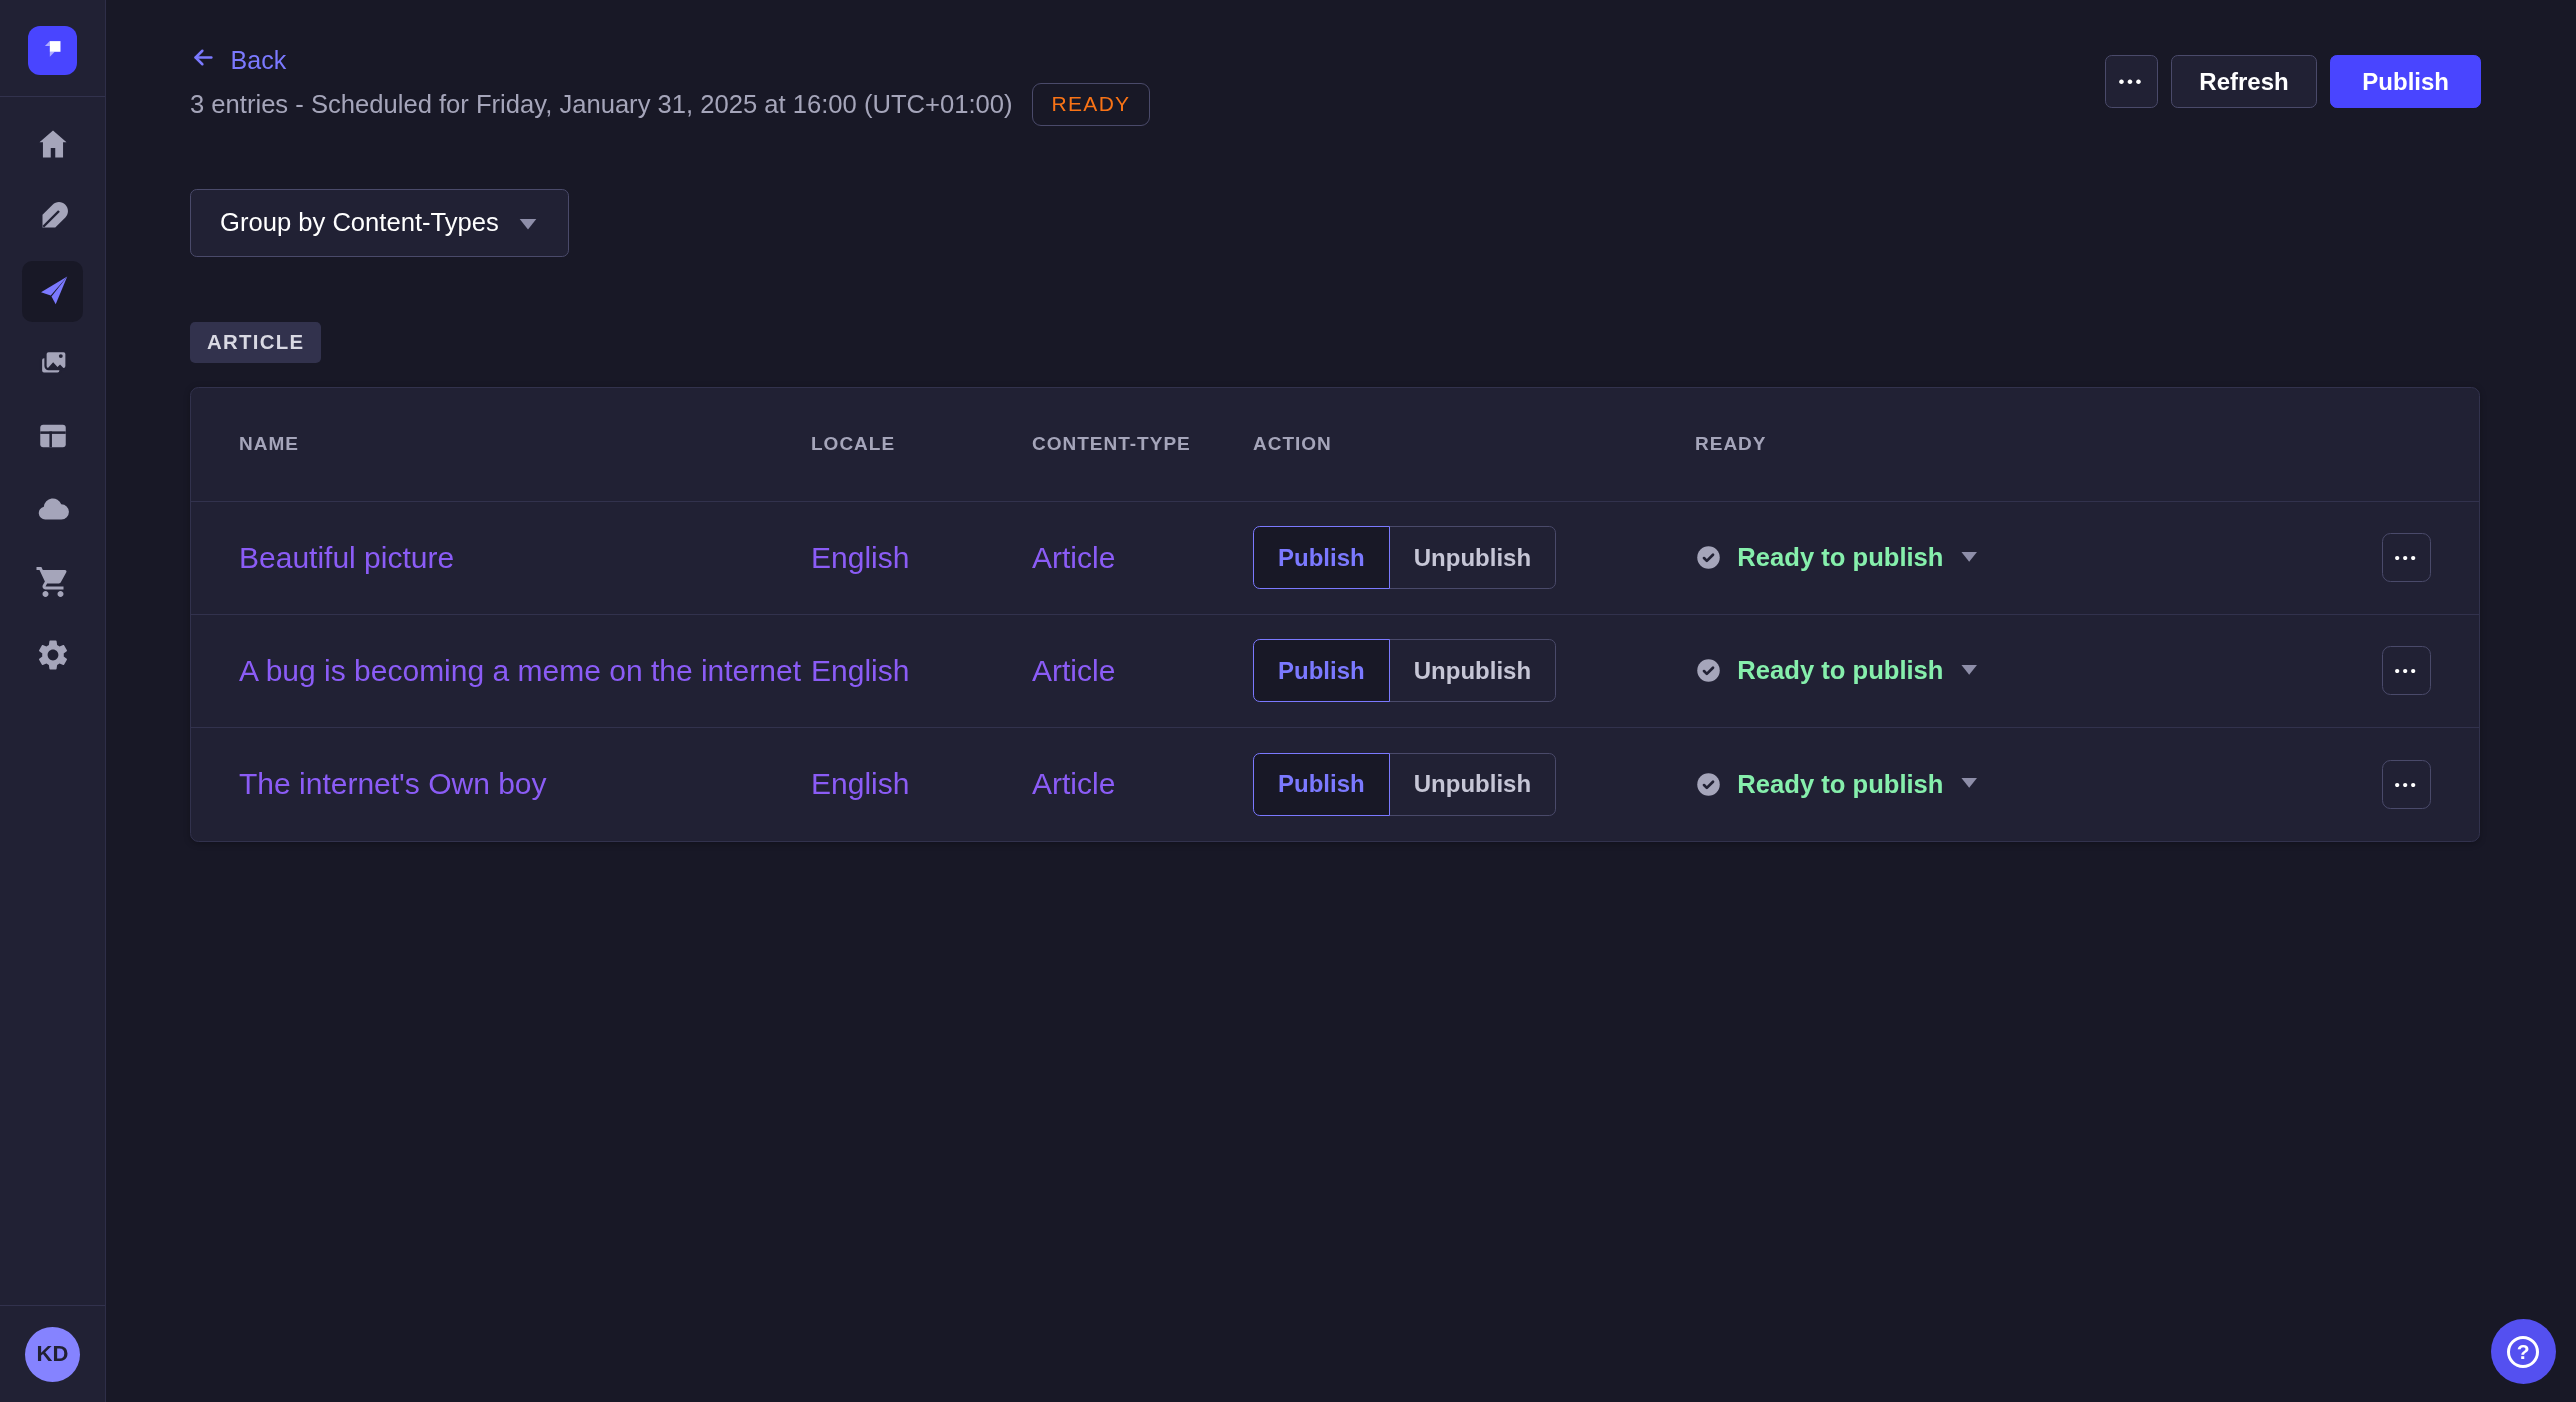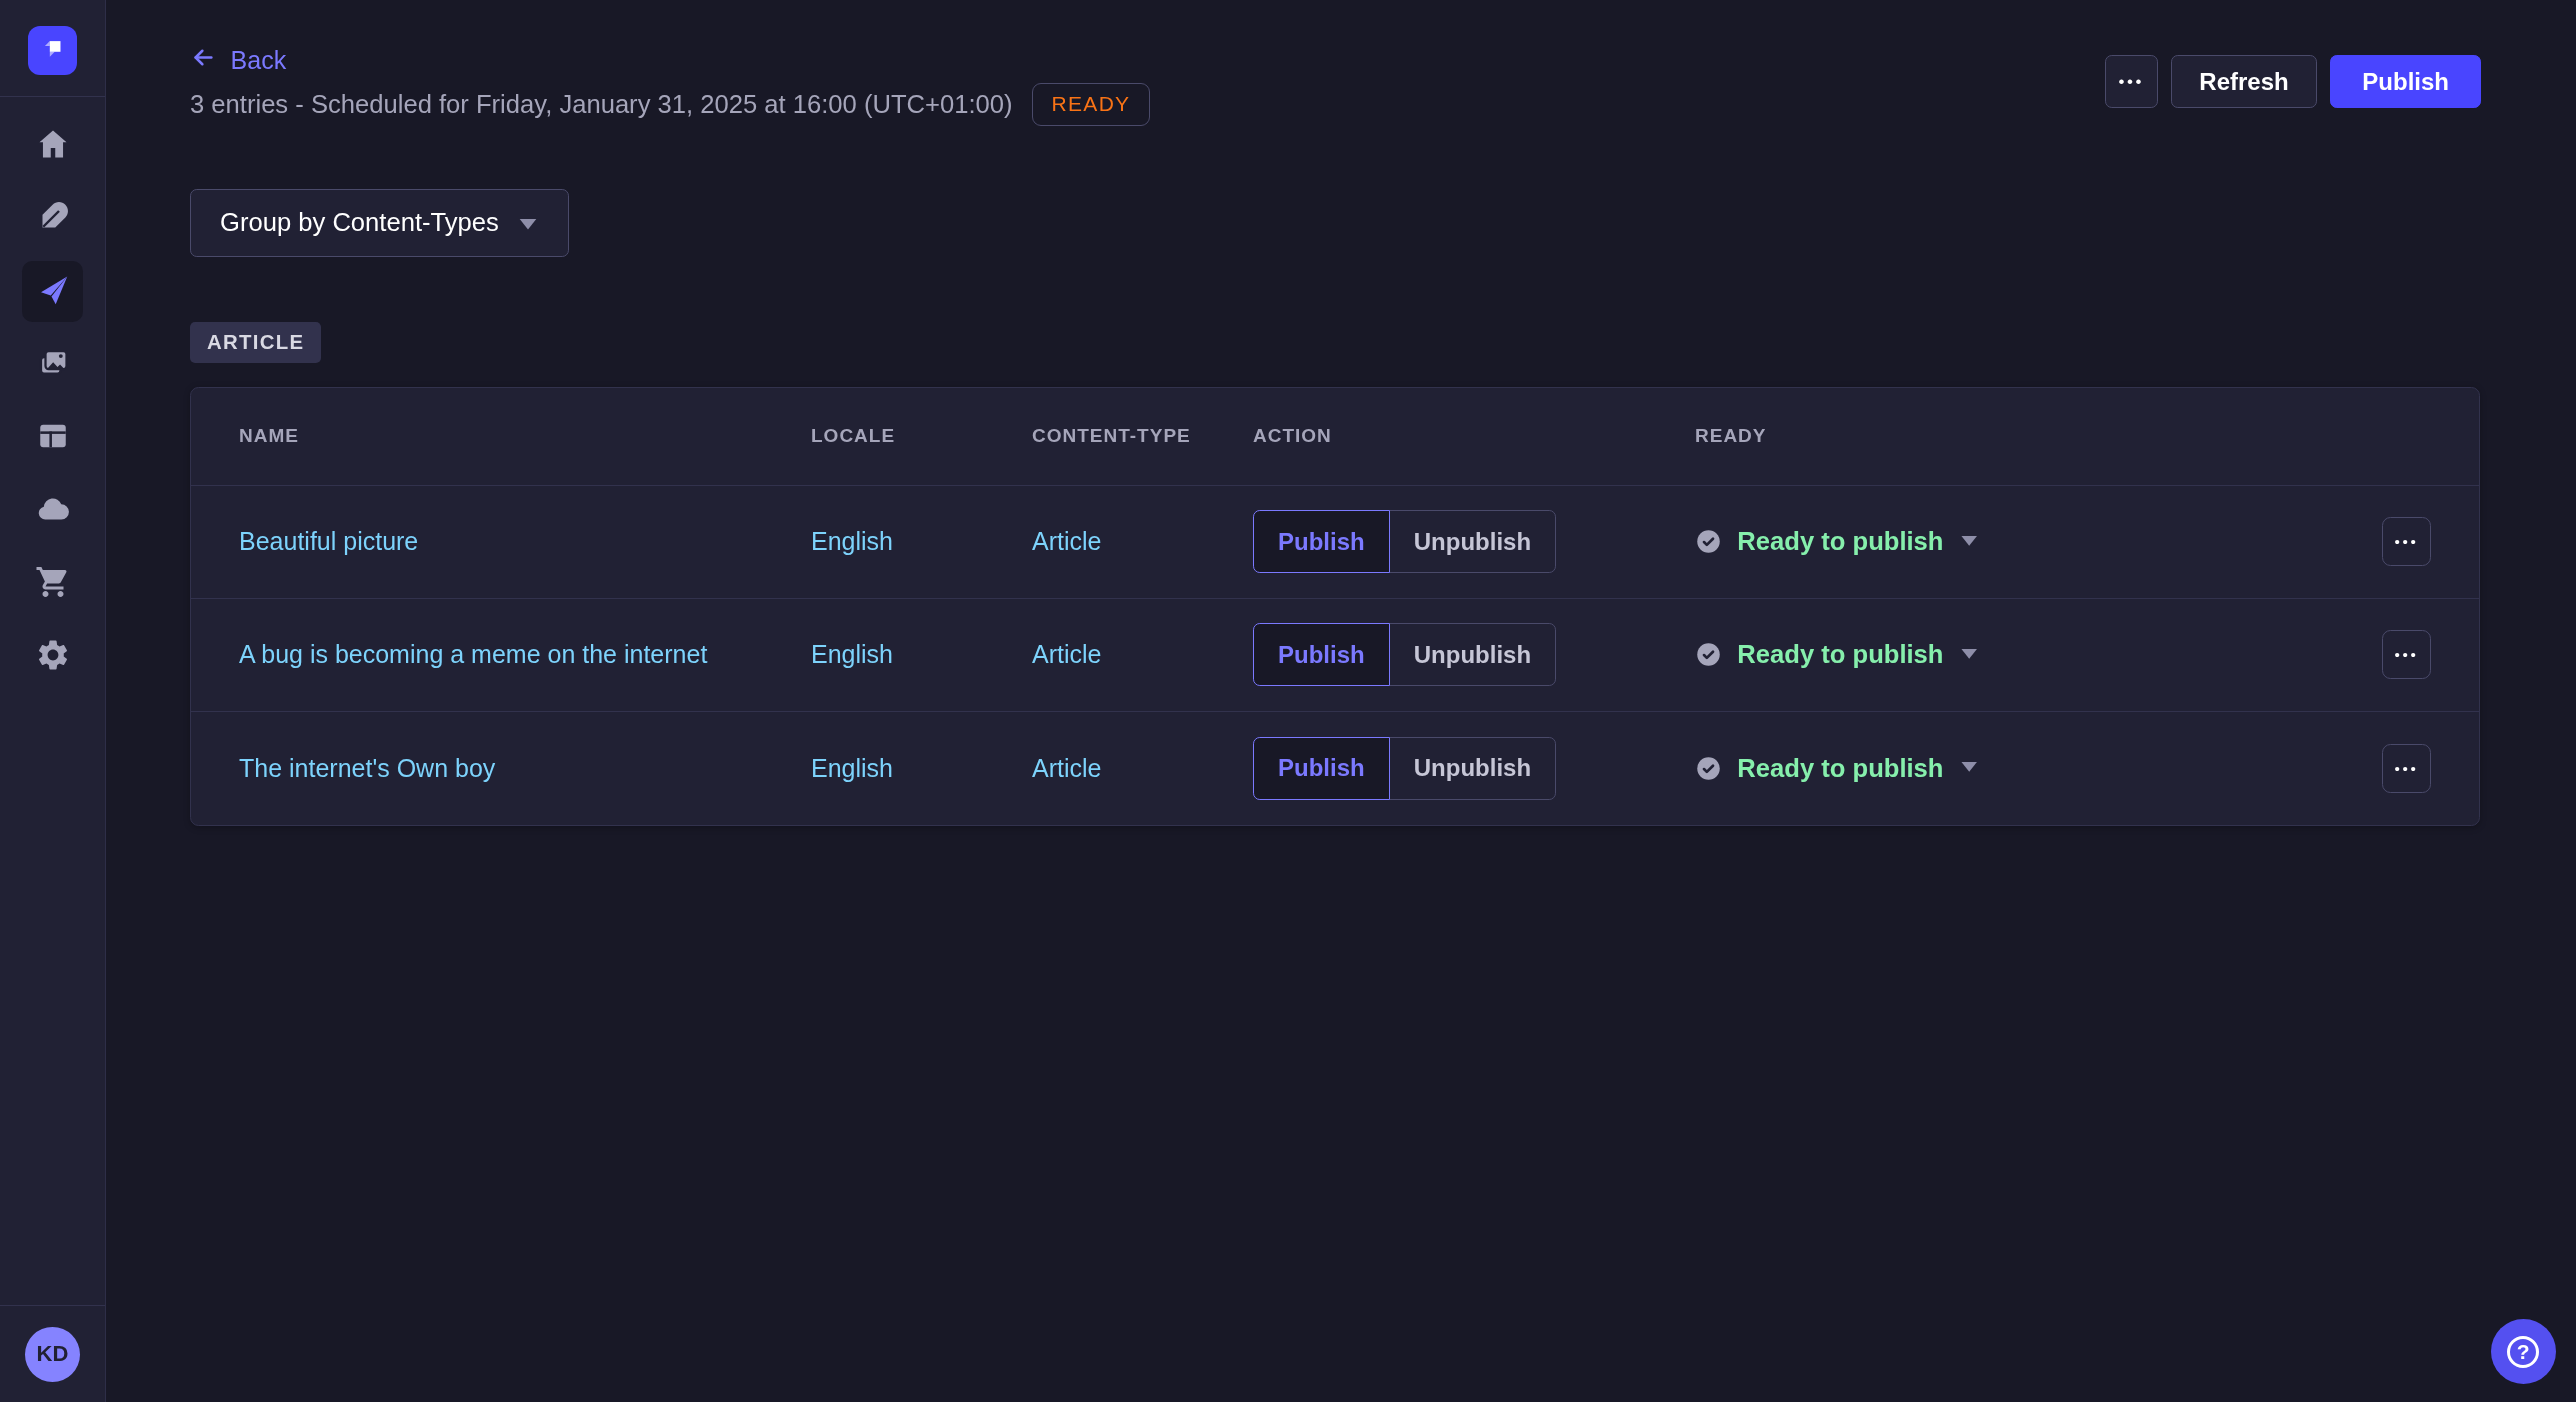--- a/index.html
+++ b/index.html
@@ -122,27 +122,27 @@
     border: 0.9px solid #32324d;
     border-radius: 8.5px;
     box-shadow: 0 1.7px 6.8px rgba(0,0,0,0.25);
   }
   .trow {
     display: grid;
     grid-template-columns: 572px 221px 221px 442px 616px 1fr;
     align-items: center;
     padding: 0 48px;
   }
-  .thead { height: 98px; border-bottom: 0.9px solid #32324d; }
+  .thead { height: 114px; border-bottom: 0.9px solid #32324d; }
   .thead span {
     color: #a5a5ba; font-size: 19px; font-weight: 600; letter-spacing: 1px;
   }
   .tbody-row { height: 113px; border-bottom: 0.9px solid #32324d; }
   .tbody-row:last-child { border-bottom: none; }
-  .cell { font-size: 25px; color: #7dd3fc; }
+  .cell { font-size: 30px; color: #8b5cf6; }
 
   .segmented { display: inline-flex; }
   .seg-btn {
     height: 63px; padding: 0 24px;
     font-size: 24px; font-weight: 600; cursor: pointer;
     font-family: "Liberation Sans", sans-serif;
   }
   .seg-publish {
     background: #181826; border: 0.9px solid #7b79ff; color: #7b79ff;
     border-radius: 6.8px 0 0 6.8px; position: relative; z-index: 1;

